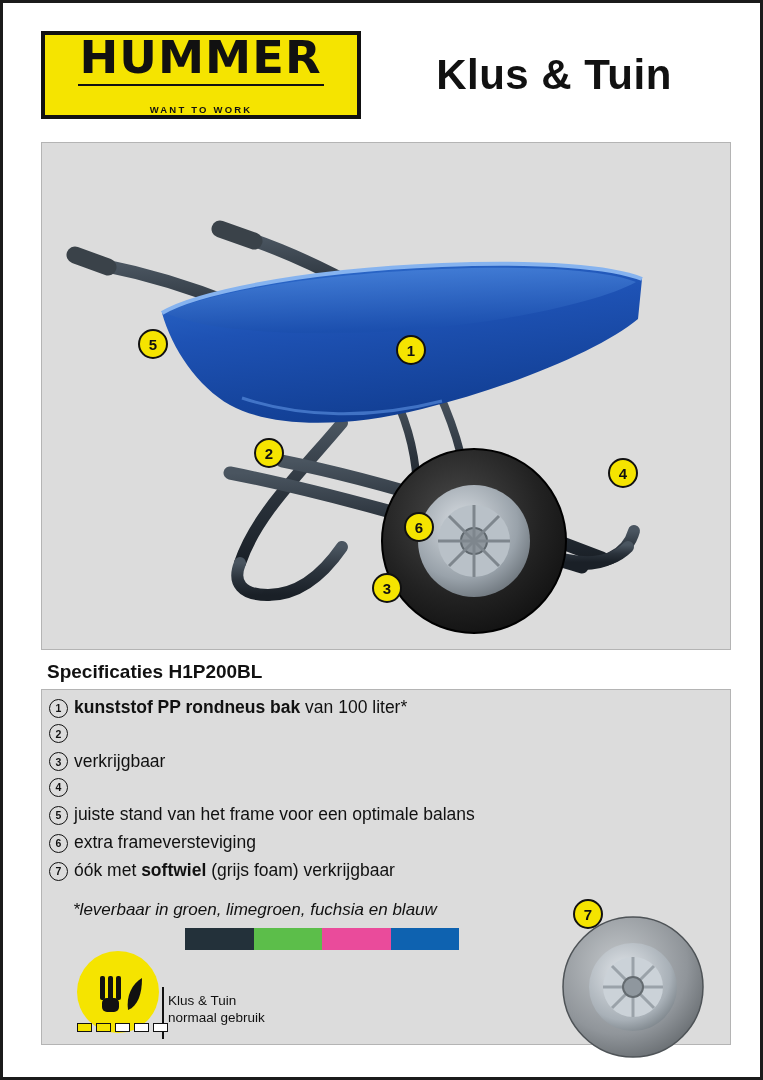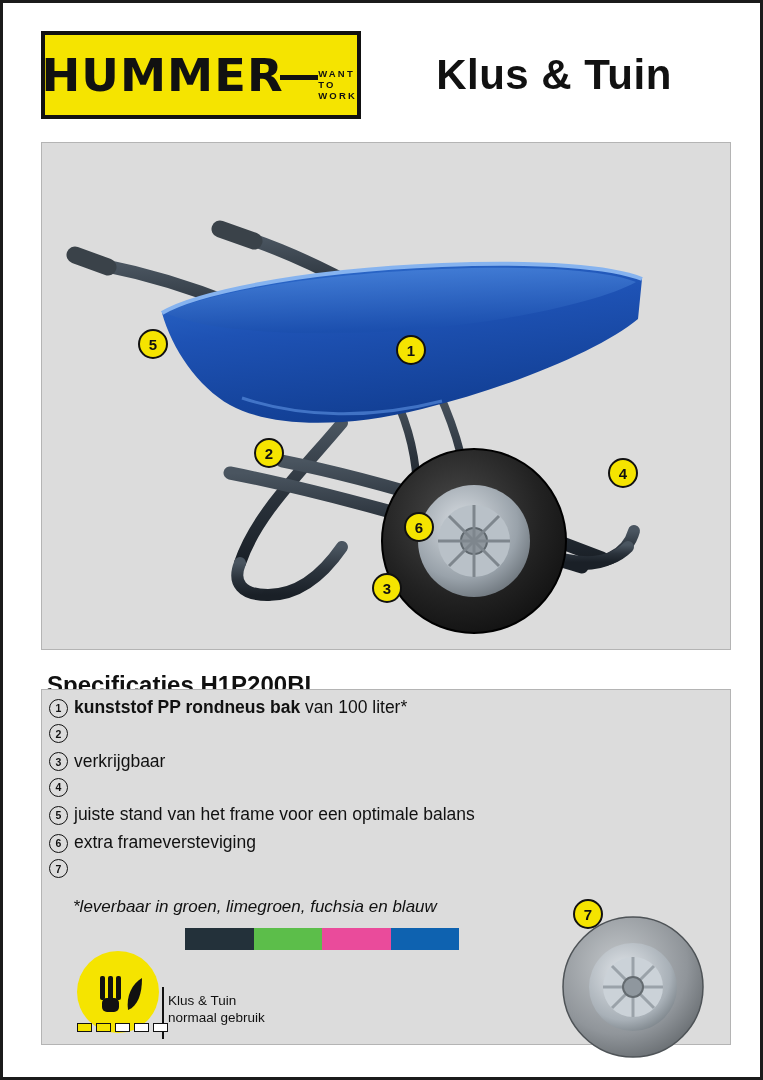--- a/index.html
+++ b/index.html
@@ -22,21 +22,21 @@
     position:absolute;
     left:38px;top:24px;
     width:690px;height:96px;
     display:flex;align-items:center;
   }
   .logo{
     width:320px;height:88px;
     background:#f5e400;
     border:4px solid #111;
     box-sizing:border-box;
-    display:flex;flex-direction:row;
+    display:flex;flex-direction:column;
     justify-content:flex-start;align-items:center;
     position:relative;
   }
   .logo-word{
     font-family:"DejaVu Sans", sans-serif;
     font-weight:bold;
     font-size:45px;
     letter-spacing:1px;
     color:#111;
     line-height:1;
@@ -79,21 +79,21 @@
     color:#111;
     font-size:15px;font-weight:bold;
     display:flex;align-items:center;justify-content:center;
     box-sizing:border-box;
   }
 
   
   .spec-title{
     position:absolute;
     left:44px;top:658px;
-    font-size:24px;font-weight:bold;color:#111;margin-top:10px;
+    font-size:19px;font-weight:bold;color:#111;
   }
   .spec-box{
     position:absolute;
     left:38px;top:686px;
     width:690px;height:356px;
     background:#dcdcdc;
     border:1px solid #b4b4b4;
     box-sizing:border-box;
   }
   .spec-list{
@@ -304,20 +304,21 @@
     <div class="spec-row">
       <span class="spec-num">5</span>
       <span class="spec-text">juiste stand van het frame voor een optimale balans</span>
     </div>
     <div class="spec-row">
       <span class="spec-num">6</span>
       <span class="spec-text">extra frameversteviging</span>
     </div>
     <div class="spec-row">
       <span class="spec-num">7</span>
+      <span class="spec-text">óók met <b>softwiel</b> (grijs foam) verkrijgbaar</span>
     </div>
     <div class="footnote">*leverbaar in groen, limegroen, fuchsia en blauw</div>
   </div>
 
   <div class="swatches">
     <div class="swatch" style="background: rgb(35, 49, 58);"></div>
     <div class="swatch" style="background: rgb(92, 190, 74);"></div>
     <div class="swatch" style="background: rgb(234, 75, 155);"></div>
     <div class="swatch" style="background: rgb(14, 98, 176);"></div>
   </div>

